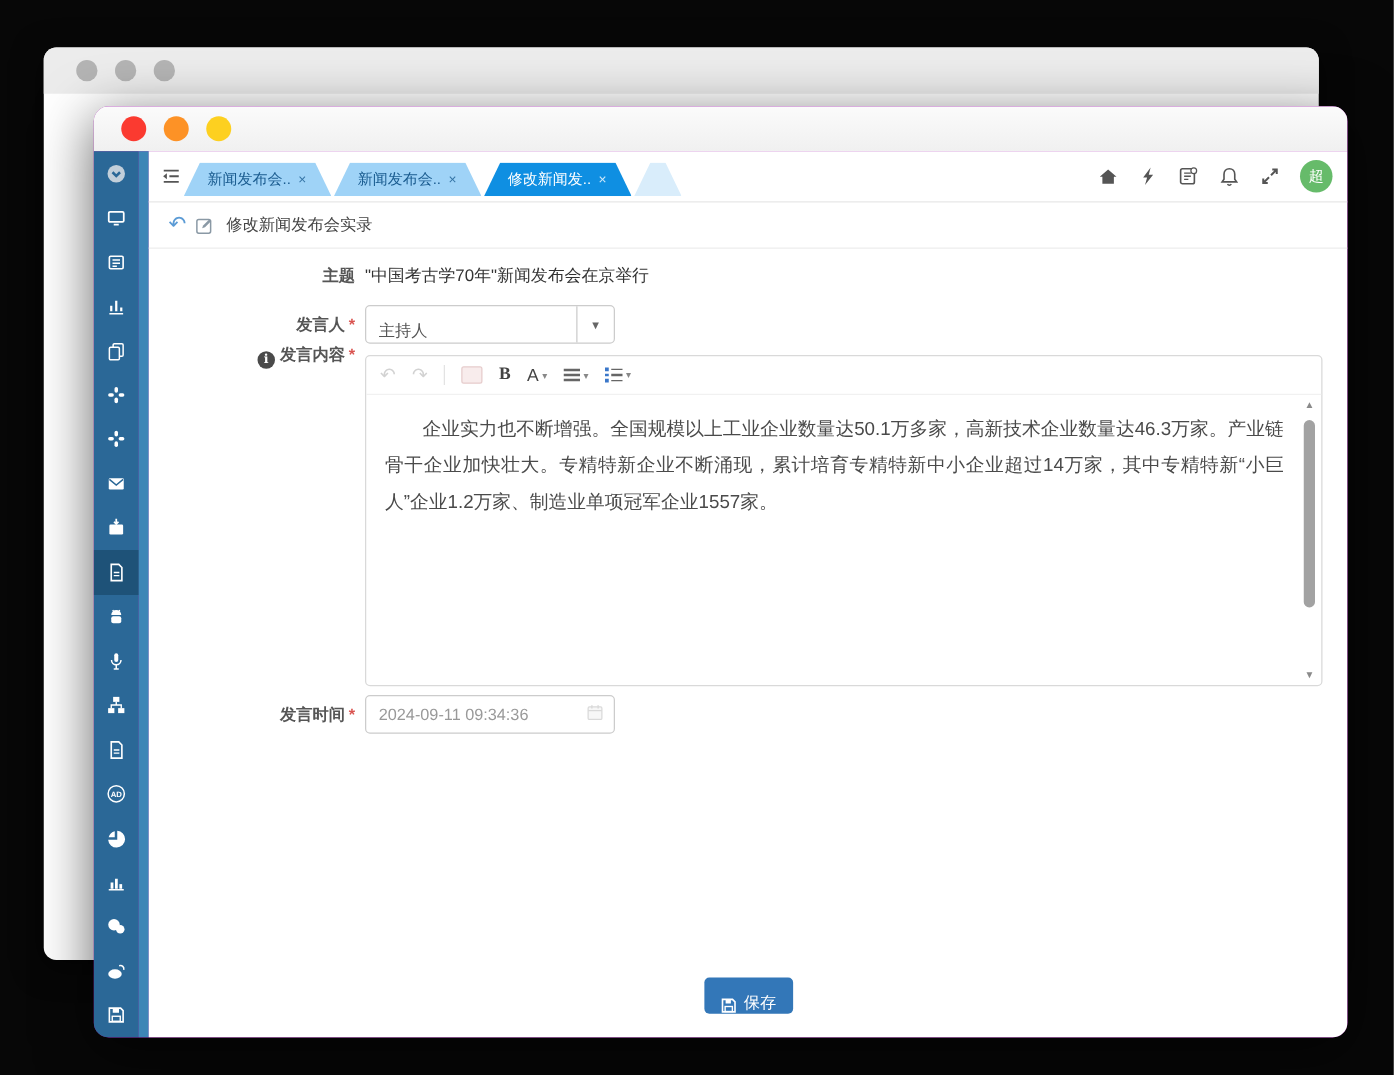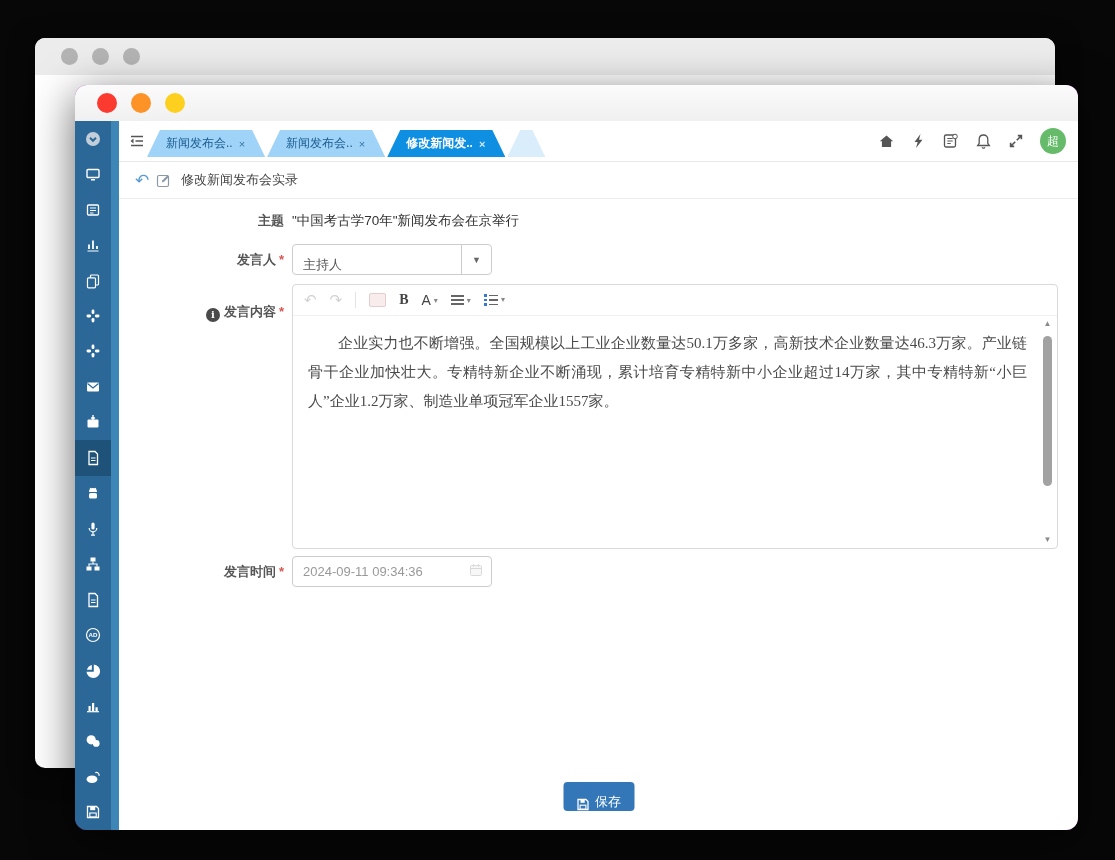--- a/index.html
+++ b/index.html
@@ -18,21 +18,21 @@
   .side-strip{position:absolute;left:36px;top:0;bottom:0;width:8px;background:#3d86b6}
   .sb-item{flex:1;display:flex;align-items:center;justify-content:center;cursor:pointer}
   .sb-item.active{background:#1e5278}
   .sb-item svg{display:block}
   .main{position:absolute;left:44px;top:0;right:0;bottom:0;background:#fff}
   
   .tabs-row{position:relative;height:40px;border-bottom:1px solid #e8e8e8}
   .fold{position:absolute;left:6px;top:9px;width:24px;height:22px;display:flex;align-items:center;justify-content:center;cursor:pointer}
   .tabs{position:absolute;left:28px;bottom:4px;display:flex;align-items:flex-end}
   .tab{height:27px;display:flex;align-items:center;font-size:12px;padding:0 20px 0 19px;margin-right:2px;background:#9fd3f7;color:#1a5c90;cursor:pointer;clip-path:polygon(0 100%,13px 0,calc(100% - 13px) 0,100% 100%)}
-  .tab.active{background:#0f8fe2;color:#fff;font-weight:bold}
+  .tab.active{background:#0f8fe2;color:#fff;font-weight:normal}
   .tab .x{margin-left:6px;font-size:11px;opacity:.8}
   .tab-ghost{width:38px;height:27px;background:#d9edfb;clip-path:polygon(0 100%,13px 0,calc(100% - 13px) 0,100% 100%)}
   .hdr-icons{position:absolute;right:12px;top:0;height:40px;display:flex;align-items:center;gap:16px}
   .hicon{display:flex;align-items:center;justify-content:center;cursor:pointer}
   .avatar{width:26px;height:26px;border-radius:50%;background:#66bb6a;color:#fff;font-size:12px;display:flex;align-items:center;justify-content:center;cursor:pointer}
   
   .crumb-row{height:36px;border-bottom:1px solid #ededed;display:flex;align-items:center;padding-left:10px}
   .back-arrow{color:#5b9bd5;font-size:17px;width:26px;text-align:center;cursor:pointer}
   .crumb-title{font-size:13px;color:#444;margin-left:9px}
   
@@ -53,21 +53,21 @@
   .tb-b{font-weight:bold;font-size:14px;color:#444;font-family:"Liberation Serif",serif}
   .tb-a{font-size:14px;color:#444}
   .caret{font-size:8px;color:#888}
   .bars{display:flex;flex-direction:column;gap:2.4px}
   .bars i{display:block;width:13px;height:1.7px;background:#666}
   .lrow{display:flex;align-items:center;gap:2px}
   .lrow b{display:block;width:3px;height:2.4px;background:#3a77c9}
   .lrow i{display:block;width:9px;height:1.7px;background:#666}
   .lists{display:flex;flex-direction:column;gap:2px}
   .ed-body{position:relative;height:231px;overflow:hidden}
-  .ed-text{position:absolute;left:15px;right:30px;top:0;font-family:Liberation Serif, serif;font-size:15px;line-height:29px;color:#4a4a4a;text-align:justify}
+  .ed-text{position:absolute;left:15px;right:30px;top:0;font-family:Liberation Sans, sans-serif;font-size:15px;line-height:29px;color:#4a4a4a;text-align:justify}
   .ed-text p{margin:13px 0 0;text-indent:2em}
   .ed-scroll{position:absolute;right:2px;top:3px;bottom:3px;width:15px}
   .s-arrow{position:absolute;left:0;width:15px;text-align:center;color:#8a8a8a;font-size:8px;cursor:pointer}
   .s-thumb{position:absolute;left:3px;width:9px;top:17px;height:150px;background:#a2a2a2;border-radius:5px;cursor:grab}
   .time-input{position:absolute;left:173px;top:358px;width:200px;height:31px;border:1px solid #ccc;border-radius:4px;box-sizing:border-box;display:flex;align-items:center;padding:0 8px 0 10px;font-size:13px;color:#999;cursor:text}
   .cal{margin-left:auto;opacity:.55}
   .save-btn{position:absolute;top:584px;left:50%;transform:translateX(-50%);height:29px;background:#3377b8;color:#fff;border:none;border-radius:4px;padding:0 13px;font-size:13px;display:flex;align-items:flex-end;gap:6px;cursor:pointer}
 </style>
 </head>
 <body>
@@ -297,21 +297,21 @@
 
         <div class="flabel" style="top:13px"><span>主题</span></div>
         <div class="topic-val">"中国考古学70年"新闻发布会在京举行</div>
 
         <div class="flabel" style="top:52px"><span>发言人</span><span class="req">*</span></div>
         <div class="sel">
           <span class="sel-text">主持人</span>
           <span class="sel-caret">▼</span>
         </div>
 
-        <div class="flabel" style="top:104px"><span class="info-i">i</span><span>发言内容</span><span class="req">*</span></div>
+        <div class="flabel" style="top:76px"><span class="info-i">i</span><span>发言内容</span><span class="req">*</span></div>
         <div class="editor">
           <div class="ed-toolbar">
             <span class="tb-btn tb-undo">↶</span>
             <span class="tb-btn tb-undo">↷</span>
             <span class="tb-sep"></span>
             <span class="tb-btn">
                 <span class="tb-img"></span>
               </span>
             <span class="tb-btn tb-b">B</span>
             <span class="tb-btn">

